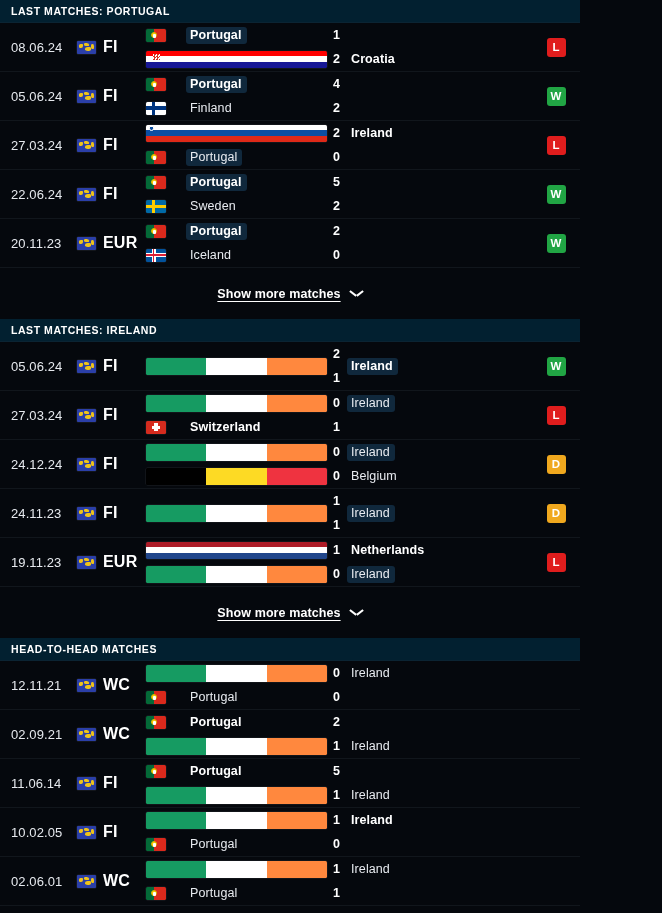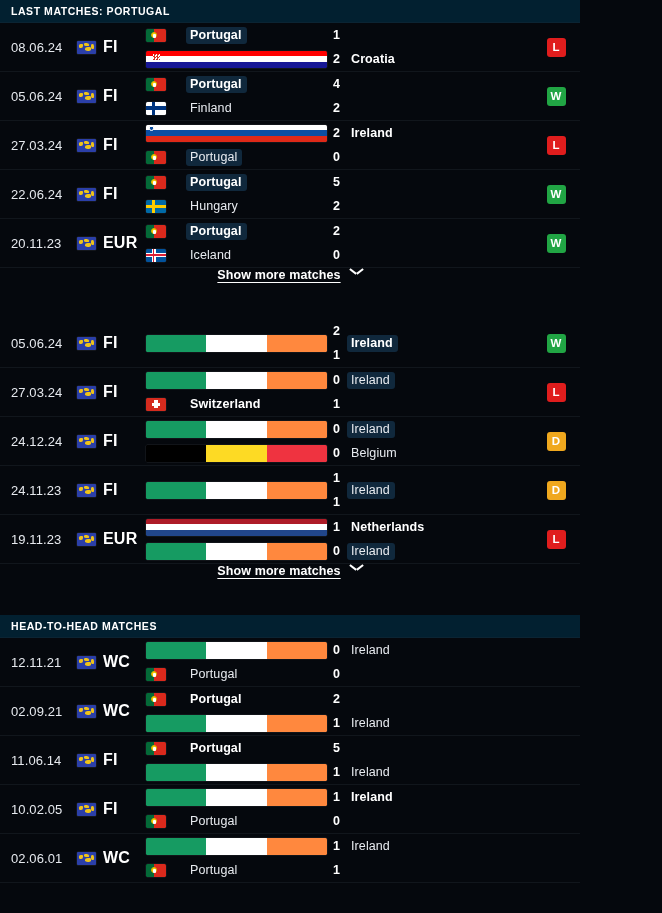--- a/index.html
+++ b/index.html
@@ -155,20 +155,21 @@
     letter-spacing: 0.2px;
   }
   .badge.W { background: #21a544; }
   .badge.L { background: #e01d1d; }
   .badge.D { background: #f0a81e; }
 
   
   .show-more-row {
     height: 51px;
     display: flex;
+    align-items: center;
     justify-content: center;
     gap: 9px;
     background: #05080d;
     cursor: pointer;
   }
   .show-more-label {
     font-size: 12.5px;
     font-weight: bold;
     color: #ffffff;
     text-decoration: underline;
@@ -409,21 +410,21 @@
               <span class="right"></span>
               <span class="crest"></span>
             </span>
             <span class="team-name">Portugal</span>
           </div>
           <div class="team">
             <span class="team-flag flag-sweden">
               <span class="h"></span>
               <span class="v"></span>
             </span>
-            <span class="team-name">Hungary</span>
+            <span class="team-name">Sweden</span>
           </div>
         </div>
         <div class="col-scores">
           <div class="score">5</div>
           <div class="score">2</div>
         </div>
         <div class="col-result">
           <span class="badge W">W</span>
         </div>
       </div>
@@ -464,20 +465,23 @@
         <div class="col-result">
           <span class="badge W">W</span>
         </div>
       </div>
       <div class="show-more-row">
         <span class="show-more-label">Show more matches</span>
         <span class="chev"></span>
       </div>
     </div>
     <div class="section">
+      <div class="section-header">
+        <span class="title">LAST MATCHES: IRELAND</span>
+      </div>
       <div class="match-row">
         <div class="col-date">05.06.24</div>
         <div class="col-comp">
           <span class="comp-flag">
             <span class="c1"></span>
             <span class="c2"></span>
             <span class="c3"></span>
             <span class="c4"></span>
           </span>
           <span class="comp-label">FI</span>

